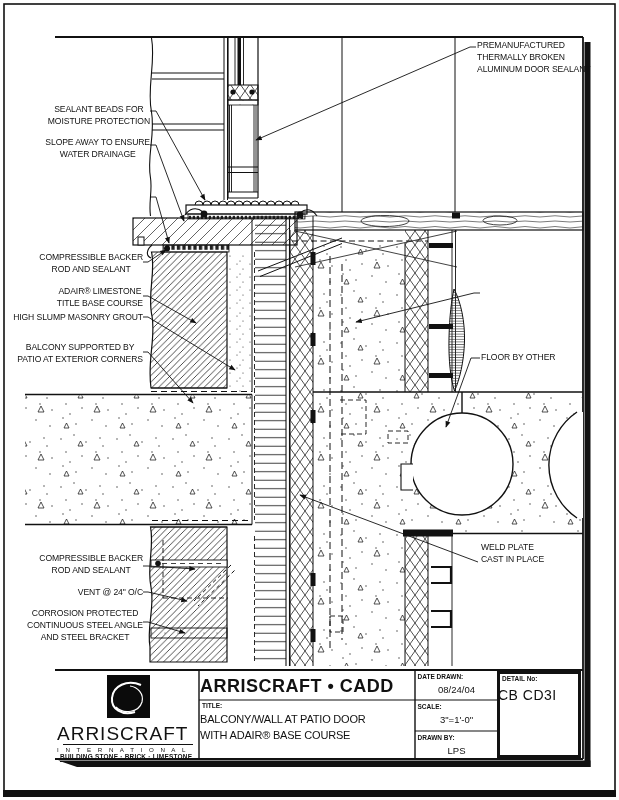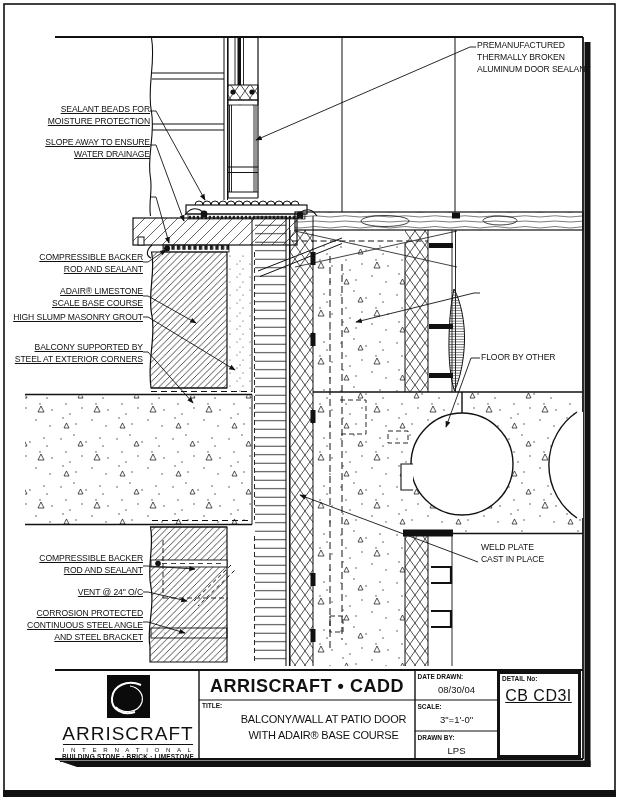--- a/index.html
+++ b/index.html
@@ -1,28 +1,28 @@
 <!DOCTYPE html>
 <html><head>
 <meta charset="utf-8">
 <style>
   html,body{margin:0;padding:0;background:#fff;}
   .sheet{position:relative;width:619px;height:800px;background:#fff;overflow:hidden;
          font-family:"Liberation Sans",sans-serif;color:#111;}
   .art{position:absolute;left:0;top:0;}
   .ann{position:absolute;font-size:8.6px;line-height:1.38;letter-spacing:-0.1px;
        white-space:pre-line;color:#111;}
-  .ann.r{text-align:right;text-decoration:underline;}
+  .ann.r{text-align:center;}
   .tbt{position:absolute;color:#111;}
   .lbl{font-size:6.5px;font-weight:bold;}
   .val{font-size:9.5px;text-align:center;}
-  .ctr{text-align:center;}
+  .ctr{text-align:left;}
   .cadd{font-size:18px;font-weight:bold;letter-spacing:.5px;line-height:26px;}
-  .ttl{font-size:11px;letter-spacing:-0.2px;margin-left:16px;}
-  .dcode{font-size:16px;letter-spacing:.5px;text-decoration:underline;}
+  .ttl{font-size:11px;letter-spacing:-0.2px;}
+  .dcode{font-size:14px;letter-spacing:.5px;}
   .dnum{font-size:40px;letter-spacing:-1px;line-height:56px;font-weight:500;}
   .serif{font-family:Liberation Sans, sans-serif;}
   .rule{position:absolute;background:#111;}
 </style>
 </head>
 <body>
 
 <div class="sheet">
 
 <svg class="art" width="619" height="800" viewBox="0 0 619 800">
@@ -267,43 +267,43 @@
   </g>
 </svg>
 
 <div class="ann r" style="top:104px;right:469px">SEALANT BEADS FOR
 MOISTURE PROTECTION</div>
 <div class="ann r" style="top:137px;right:469px">SLOPE AWAY TO ENSURE
 WATER DRAINAGE</div>
 <div class="ann r" style="top:252px;right:476px">COMPRESSIBLE BACKER
 ROD AND SEALANT</div>
 <div class="ann r" style="top:286px;right:476px">ADAIR® LIMESTONE
-SCALE BASE COURSE</div>
+TITLE BASE COURSE</div>
 <div class="ann r" style="top:312px;right:476px">HIGH SLUMP MASONRY GROUT</div>
 <div class="ann r" style="top:342px;right:476px">BALCONY SUPPORTED BY
-STEEL AT EXTERIOR CORNERS</div>
+PATIO AT EXTERIOR CORNERS</div>
 <div class="ann r" style="top:553px;right:476px">COMPRESSIBLE BACKER
 ROD AND SEALANT</div>
 <div class="ann r" style="top:587px;right:476px">VENT @ 24" O/C</div>
 <div class="ann r" style="top:608px;right:476px">CORROSION PROTECTED
 CONTINUOUS STEEL ANGLE
 AND STEEL BRACKET</div>
 <div class="ann" style="top:40px;left:477px">PREMANUFACTURED
 THERMALLY BROKEN
 ALUMINUM DOOR SEALANT</div>
 <div class="ann" style="top:352px;left:481px">FLOOR BY OTHER</div>
 <div class="ann" style="top:542px;left:481px">WELD PLATE
 CAST IN PLACE</div>
 
 <div class="tbt cadd ctr" style="left:200px;top:673px;width:214px">ARRISCRAFT • CADD</div>
 <div class="tbt lbl" style="left:202px;top:701.5px">TITLE:</div>
 <div class="tbt ttl ctr" style="left:200px;top:713px;width:215px">BALCONY/WALL AT PATIO DOOR</div>
 <div class="tbt ttl ctr" style="left:200px;top:728.5px;width:215px">WITH ADAIR® BASE COURSE</div>
 <div class="tbt lbl" style="left:417.5px;top:672.5px">DATE DRAWN:</div>
-<div class="tbt val" style="left:415px;top:684px;width:83px">08/30/04</div>
+<div class="tbt val" style="left:415px;top:684px;width:83px">08/24/04</div>
 <div class="tbt lbl" style="left:417.5px;top:702.5px">SCALE:</div>
 <div class="tbt val" style="left:415px;top:714px;width:83px">3"=1'-0"</div>
 <div class="tbt lbl" style="left:417.5px;top:733.5px">DRAWN BY:</div>
 <div class="tbt val" style="left:415px;top:745px;width:83px">LPS</div>
 <div class="tbt lbl" style="left:502px;top:674.5px">DETAIL No:</div>
 <div class="tbt dcode ctr" style="left:498px;top:687px;width:81px">CB CD3I</div>
 
 <div class="tbt serif ctr" style="left:57px;top:723px;width:142px;font-size:19px;letter-spacing:1px">ARRISCRAFT</div>
 <div class="rule" style="left:63px;top:744px;width:130px;height:1.2px"></div>
 <div class="tbt serif ctr" style="left:57px;top:745.5px;width:142px;font-size:6.2px;letter-spacing:2.5px">I N T E R N A T I O N A L</div>

